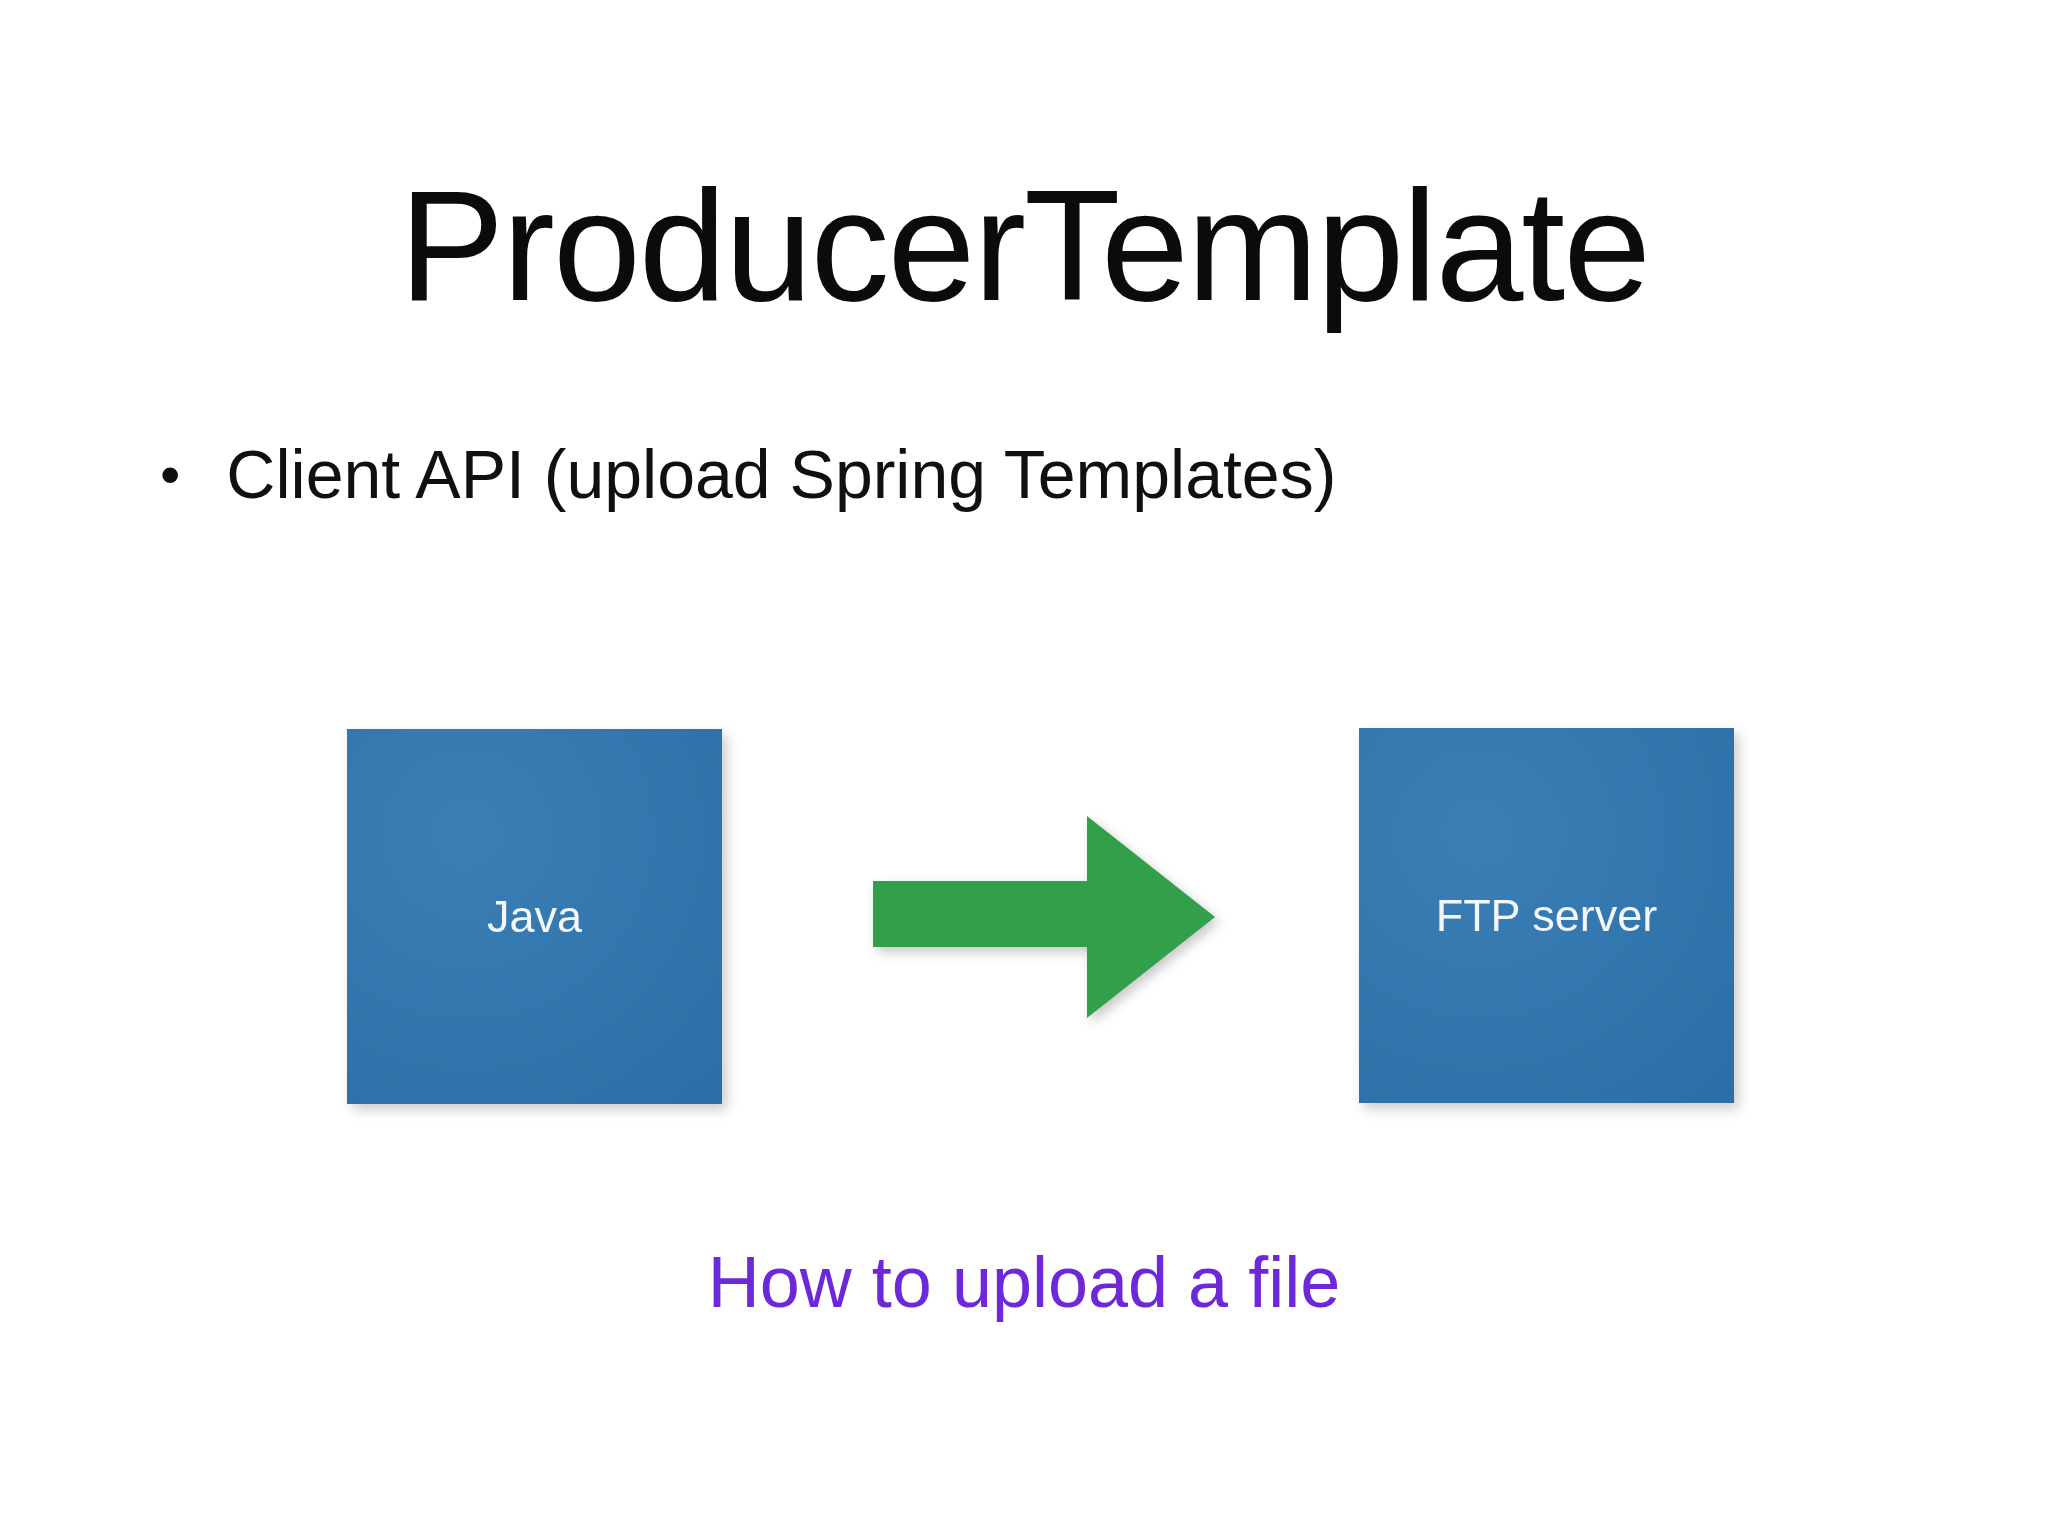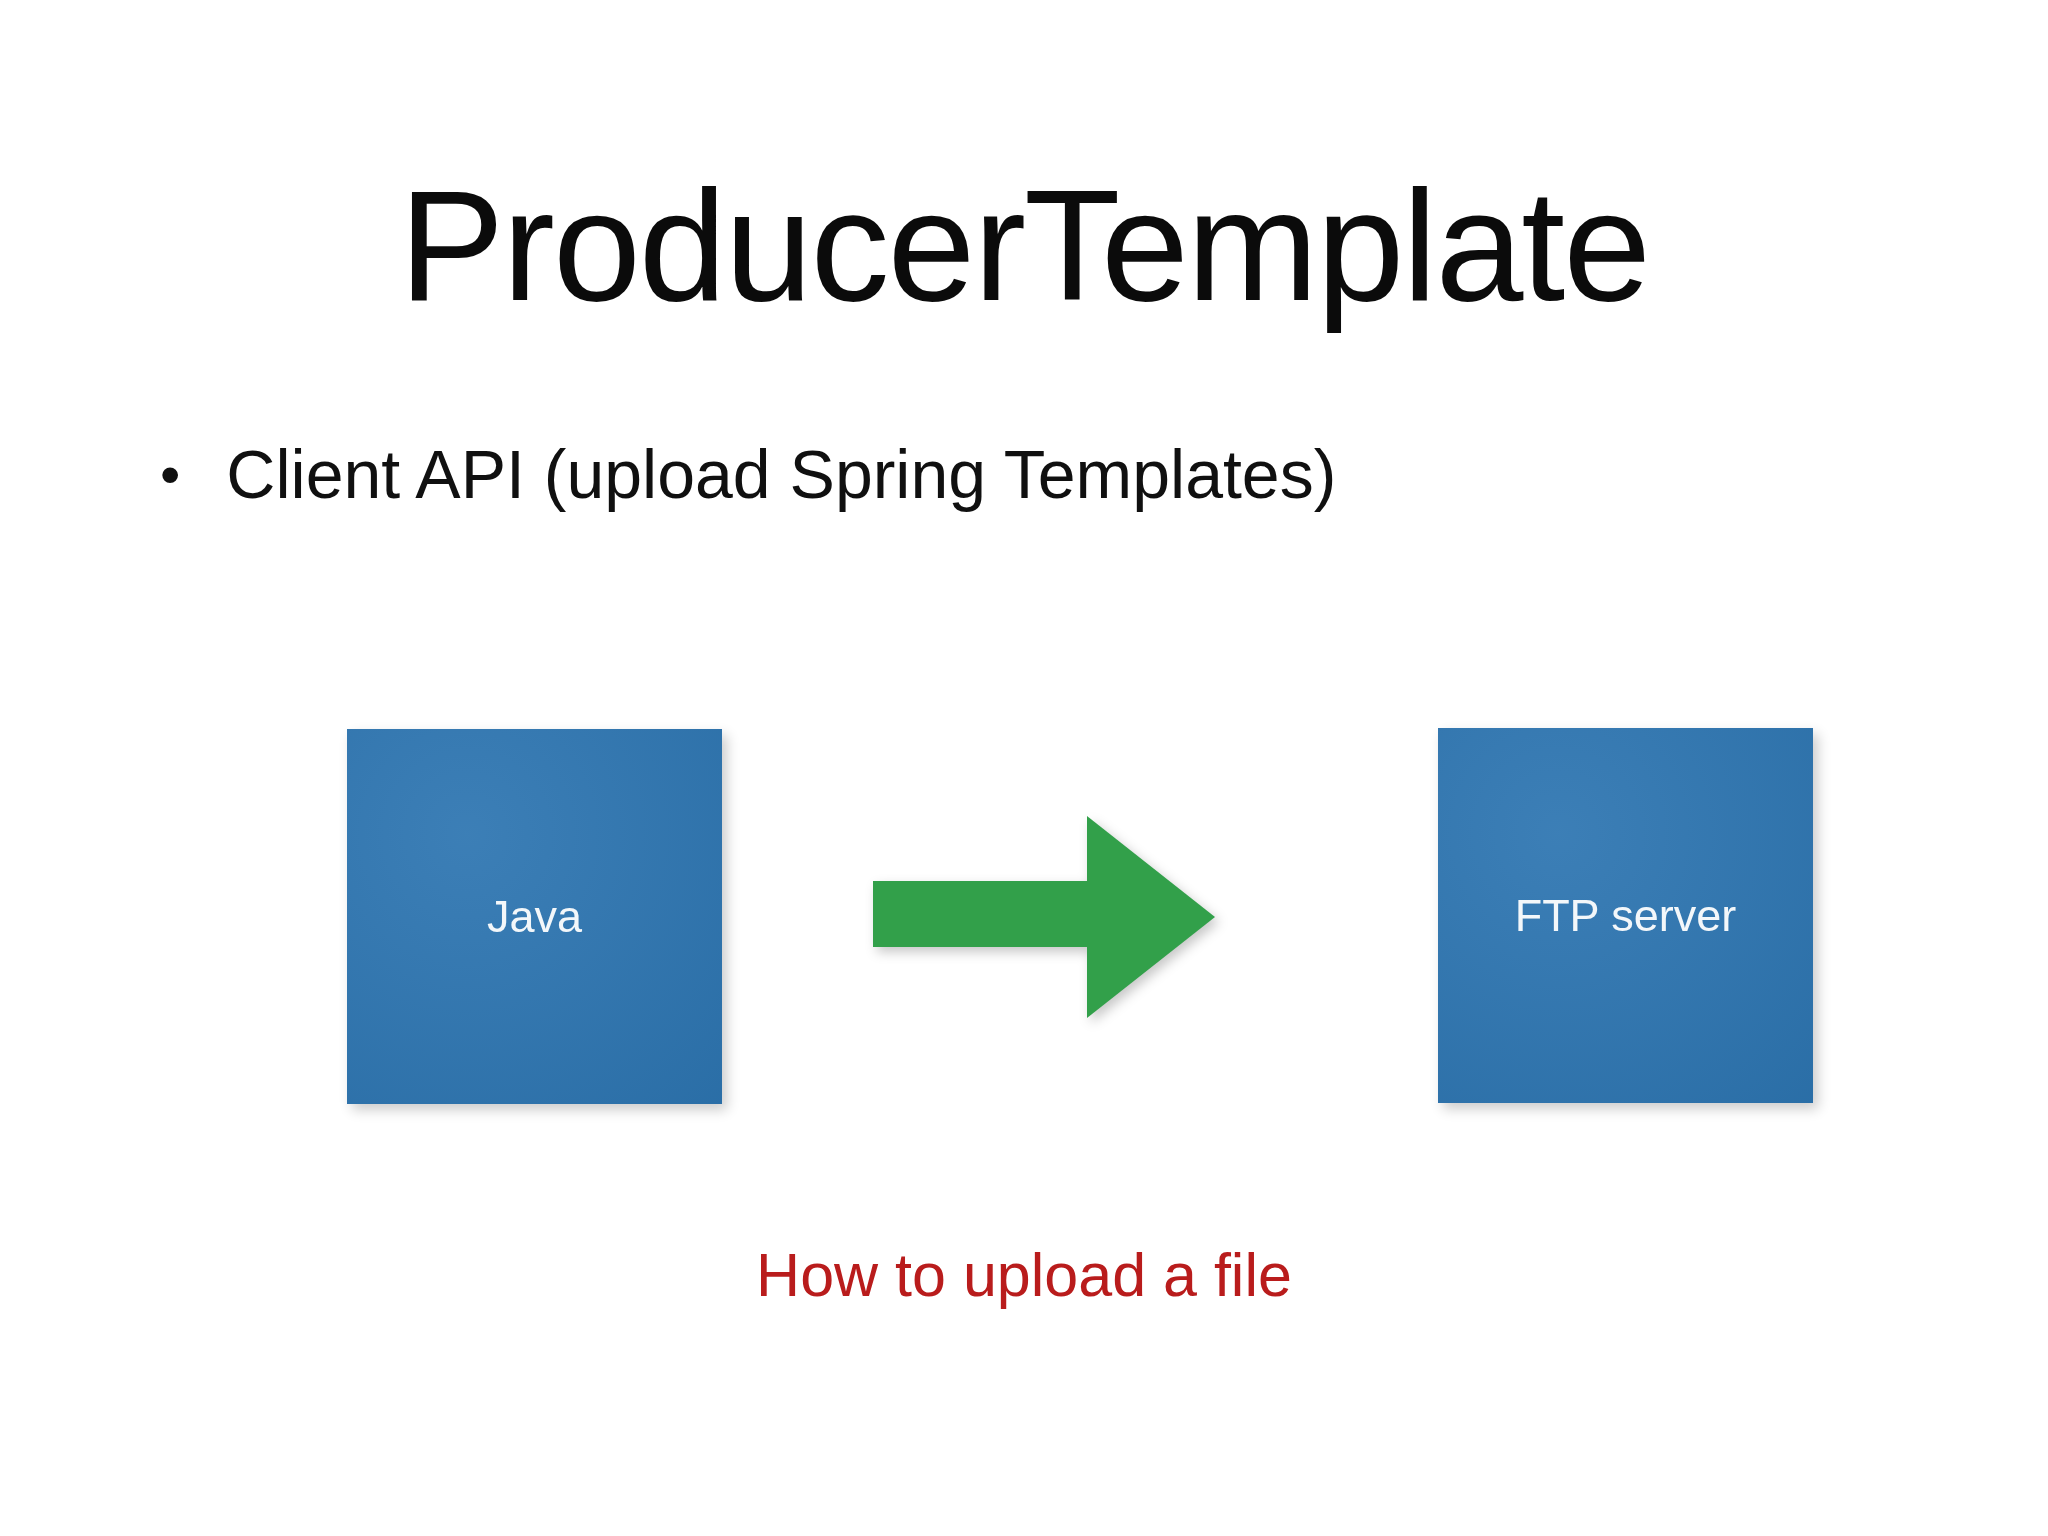--- a/index.html
+++ b/index.html
@@ -58,21 +58,21 @@
     flex-direction: column;
     align-items: center;
     justify-content: center;
     text-align: center;
     color: var(--box-text, #f3f7fa);
     font-size: 45px;
     font-weight: 300;
     line-height: 1.28;
   }
   .box-source { left: 347px; top: 718px; }
-  .box-target { left: 1438px; top: 717px; }
+  .box-target { left: 1359px; top: 717px; }
   .arrow {
     position: absolute;
     left: 873px;
     top: 805px;
     width: 342px;
     height: 202px;
     filter: drop-shadow(4px 5px 6px rgba(0,0,0,0.22));
   }
   .arrow-shaft {
     position: absolute;
@@ -91,24 +91,24 @@
     border-top: 101px solid transparent;
     border-bottom: 101px solid transparent;
     border-left: 128px solid var(--arrow-fill, #32a04a);
   }
   .caption {
     position: absolute;
     top: 1226px;
     left: 0;
     width: 100%;
     text-align: center;
-    font-size: 61px;
+    font-size: 72px;
     font-weight: 300;
     line-height: 1.27;
-    color: #b91c1c;
+    color: #6d28d9;
   }
 </style>
 </head>
 <body>
 
 <div class="stage">
 
   <div class="slide-title">ProducerTemplate</div>
 
   <div class="bullet-line">

